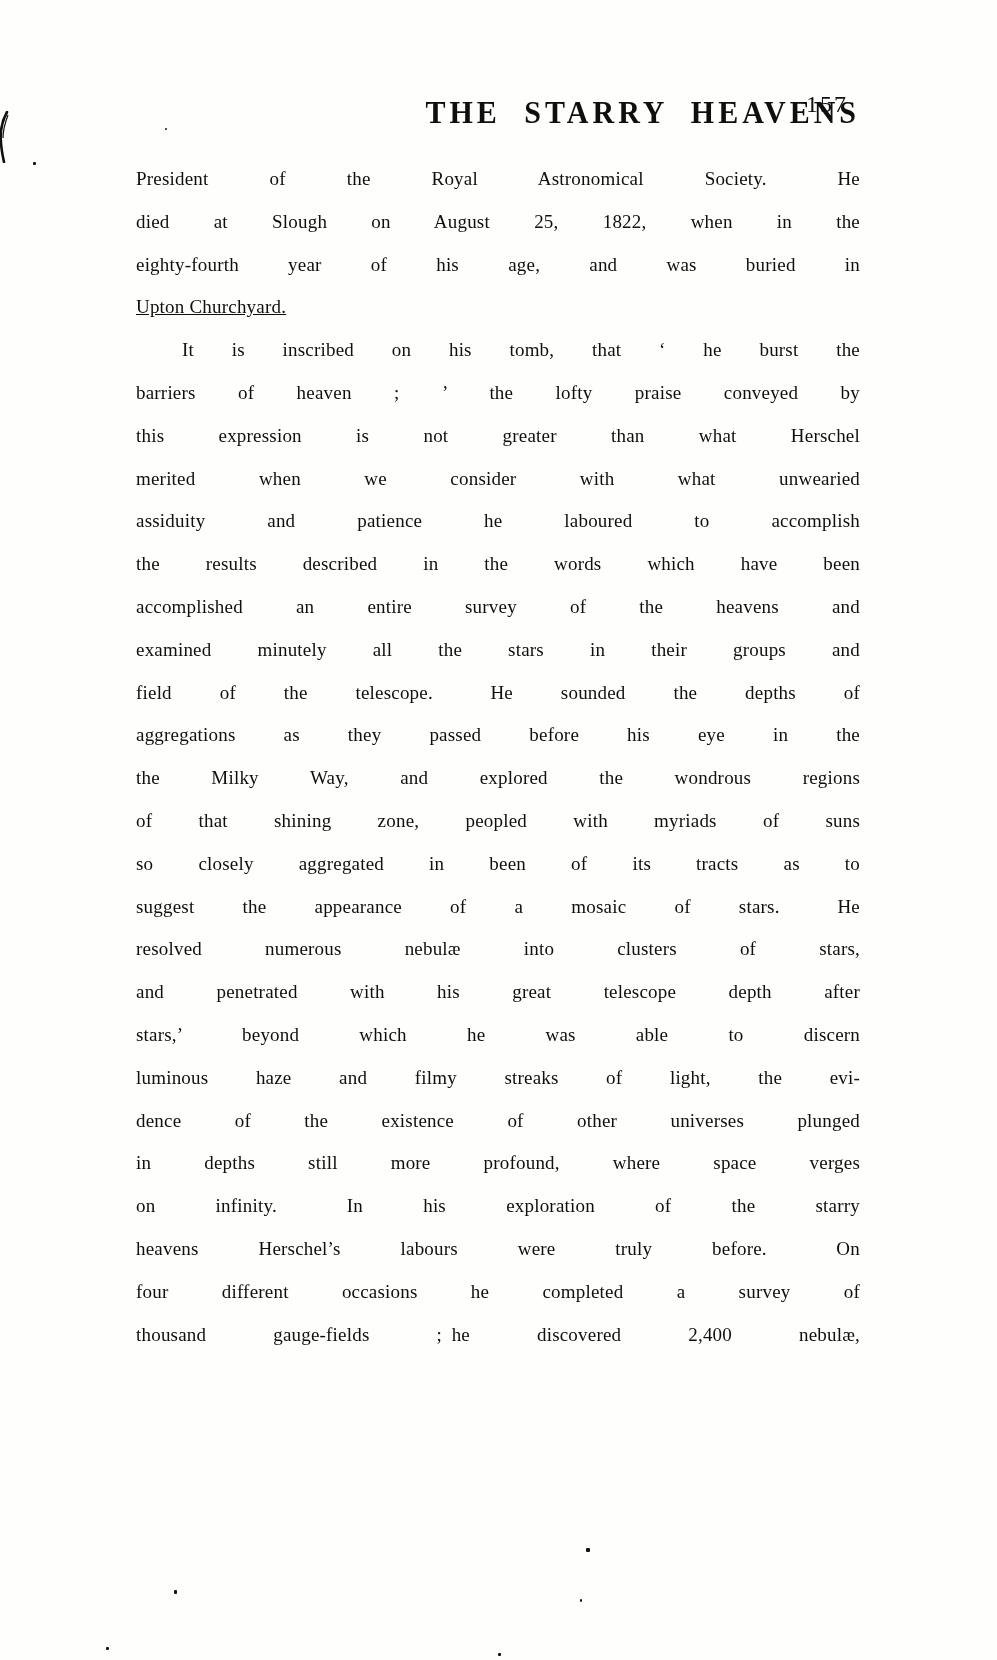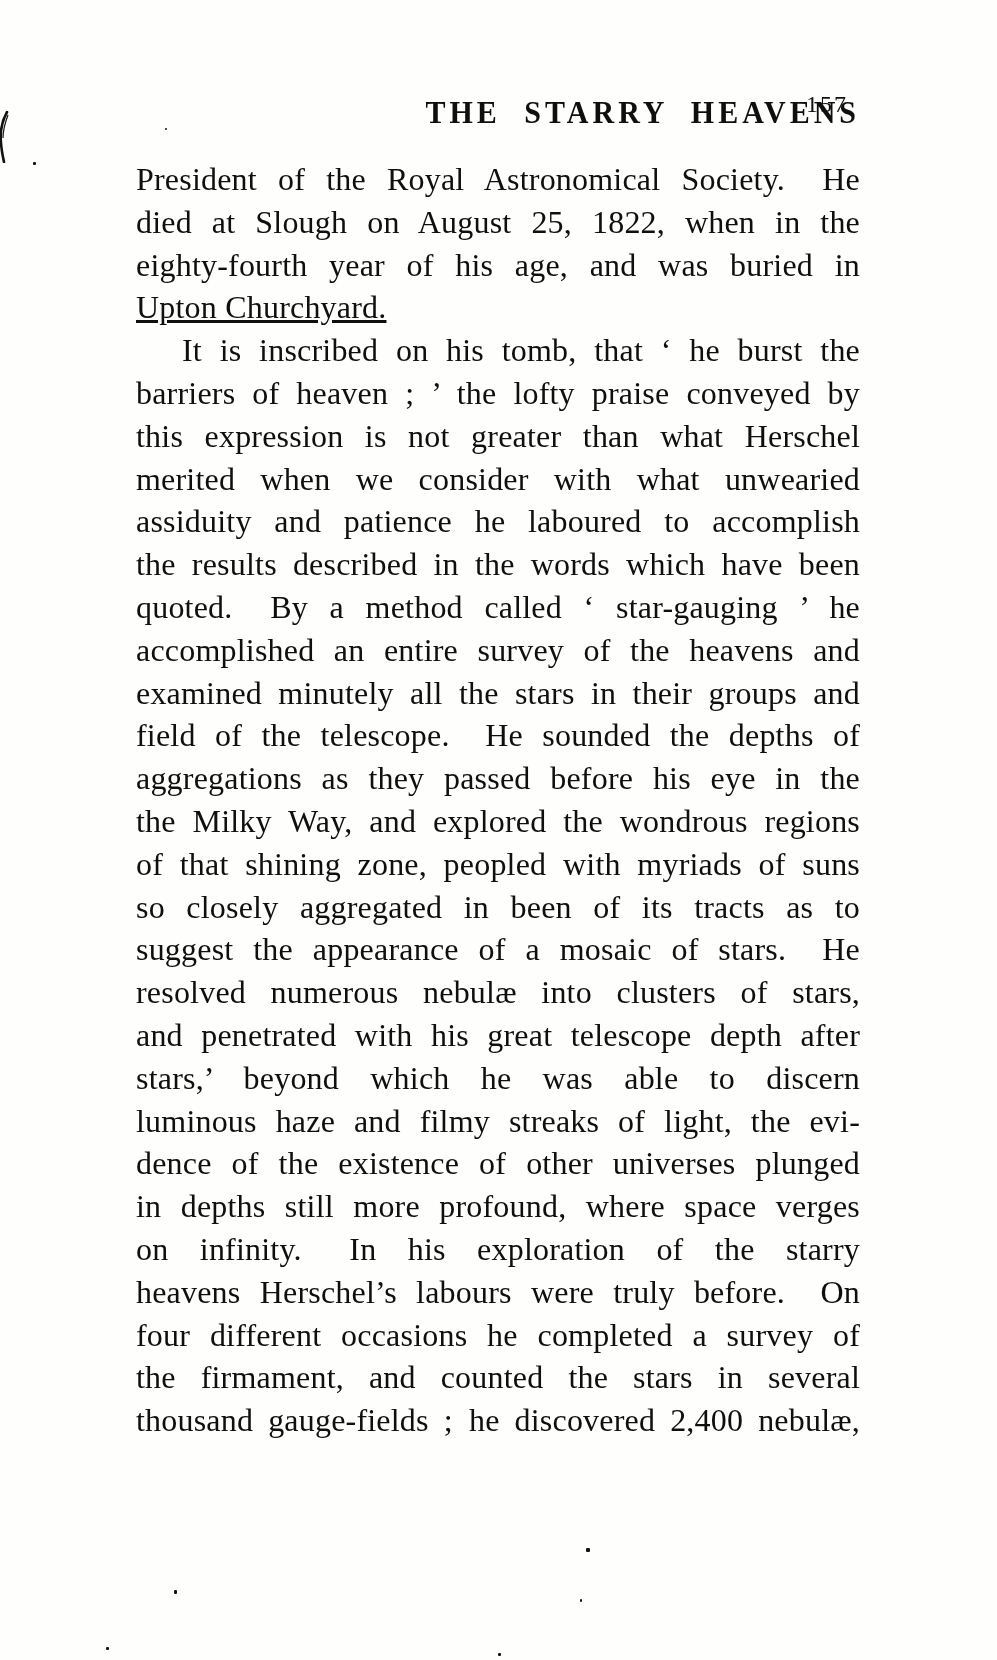--- a/index.html
+++ b/index.html
@@ -30,21 +30,21 @@
     font-size:24px;
     letter-spacing:2px;
     font-weight:400;
   }
   .body{
     position:absolute;
     left:136px;top:158px;width:724px;
   }
   .paragraph{margin:0;}
   .line{
-    font-size:32px;
+    font-size:19px;
     line-height:42.8px;
     height:42.8px;
     overflow:hidden;
     letter-spacing:0.2px;
     text-align:justify;
     text-align-last:justify;
   }
   .line.flush{text-align-last:left;text-decoration:underline;}
   .line.indent{padding-left:46px;}
   .ink-mark{position:absolute;left:-2px;top:111px;}
@@ -67,39 +67,37 @@
         <div class="line">eighty-fourth year of his age, and was buried in</div>
         <div class="line flush">Upton Churchyard.</div>
       </div>
       <div class="paragraph">
         <div class="line indent">It is inscribed on his tomb, that ‘ he burst the</div>
         <div class="line">barriers of heaven ; ’ the lofty praise conveyed by</div>
         <div class="line">this expression is not greater than what Herschel</div>
         <div class="line">merited when we consider with what unwearied</div>
         <div class="line">assiduity and patience he laboured to accomplish</div>
         <div class="line">the results described in the words which have been</div>
-        <div class="line">quoted.  By a method called ‘ star-gauging ’ he</div>
         <div class="line">accomplished an entire survey of the heavens and</div>
         <div class="line">examined minutely all the stars in their groups and</div>
         <div class="line">field of the telescope.  He sounded the depths of</div>
         <div class="line">aggregations as they passed before his eye in the</div>
         <div class="line">the Milky Way, and explored the wondrous regions</div>
         <div class="line">of that shining zone, peopled with myriads of suns</div>
         <div class="line">so closely aggregated in been of its tracts as to</div>
         <div class="line">suggest the appearance of a mosaic of stars.  He</div>
         <div class="line">resolved numerous nebulæ into clusters of stars,</div>
         <div class="line">and penetrated with his great telescope depth after</div>
         <div class="line">stars,’ beyond which he was able to discern</div>
         <div class="line">luminous haze and filmy streaks of light, the evi-</div>
         <div class="line">dence of the existence of other universes plunged</div>
         <div class="line">in depths still more profound, where space verges</div>
         <div class="line">on infinity.  In his exploration of the starry</div>
         <div class="line">heavens Herschel’s labours were truly before.  On</div>
         <div class="line">four different occasions he completed a survey of</div>
-        <div class="line">the firmament, and counted the stars in several</div>
         <div class="line">thousand gauge-fields ; he discovered 2,400 nebulæ,</div>
       </div>
     </main>
 
   <svg class="ink-mark" width="14" height="52" viewBox="0 0 14 52">
     <path d="M9,1 C4,10 2,22 3,32 C3.5,40 5,46 6,51" fill="none" stroke="#111111" stroke-width="2.6" stroke-linecap="round"></path>
     <path d="M10,4 C7,12 5,20 5,27" fill="none" stroke="#111111" stroke-width="1.2"></path>
   </svg>
   <div class="speck" style="left:33px;top:162px;width:3px;height:3px;"></div>
   <div class="speck" style="left:165px;top:128px;width:2px;height:2px;"></div>

